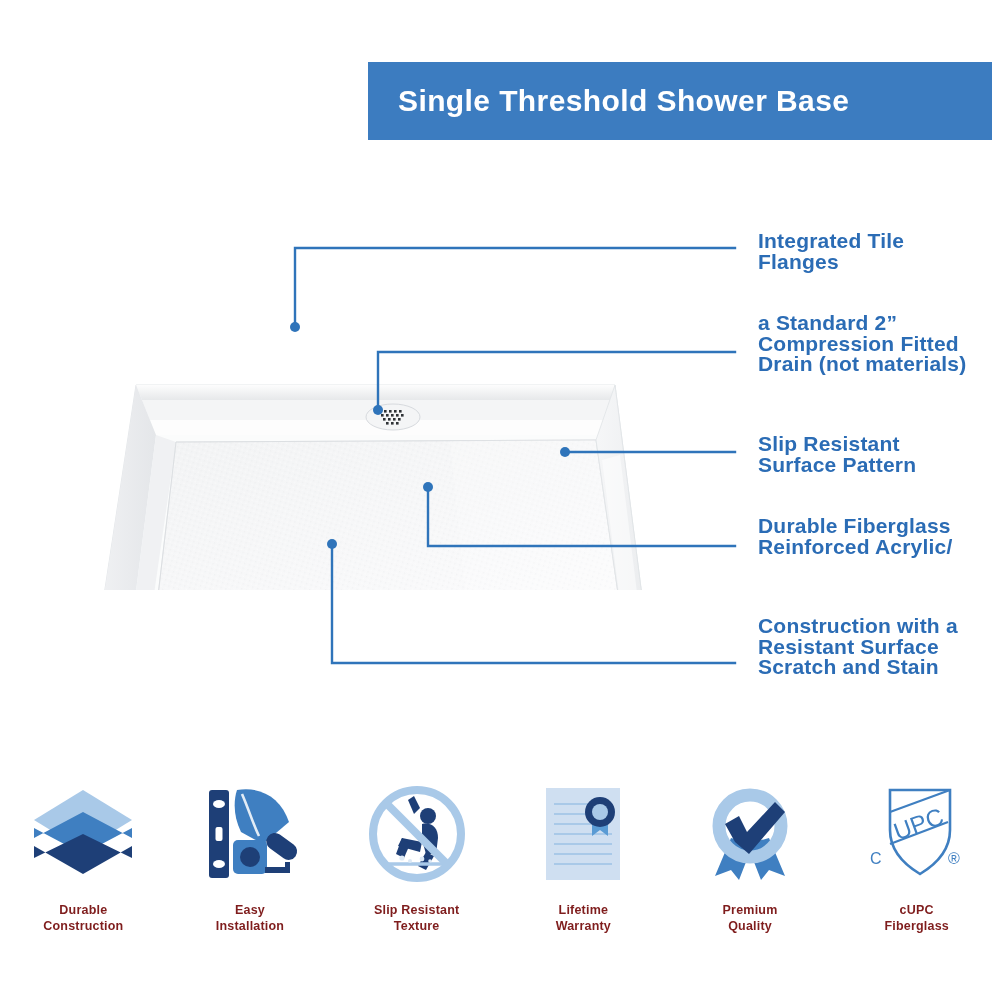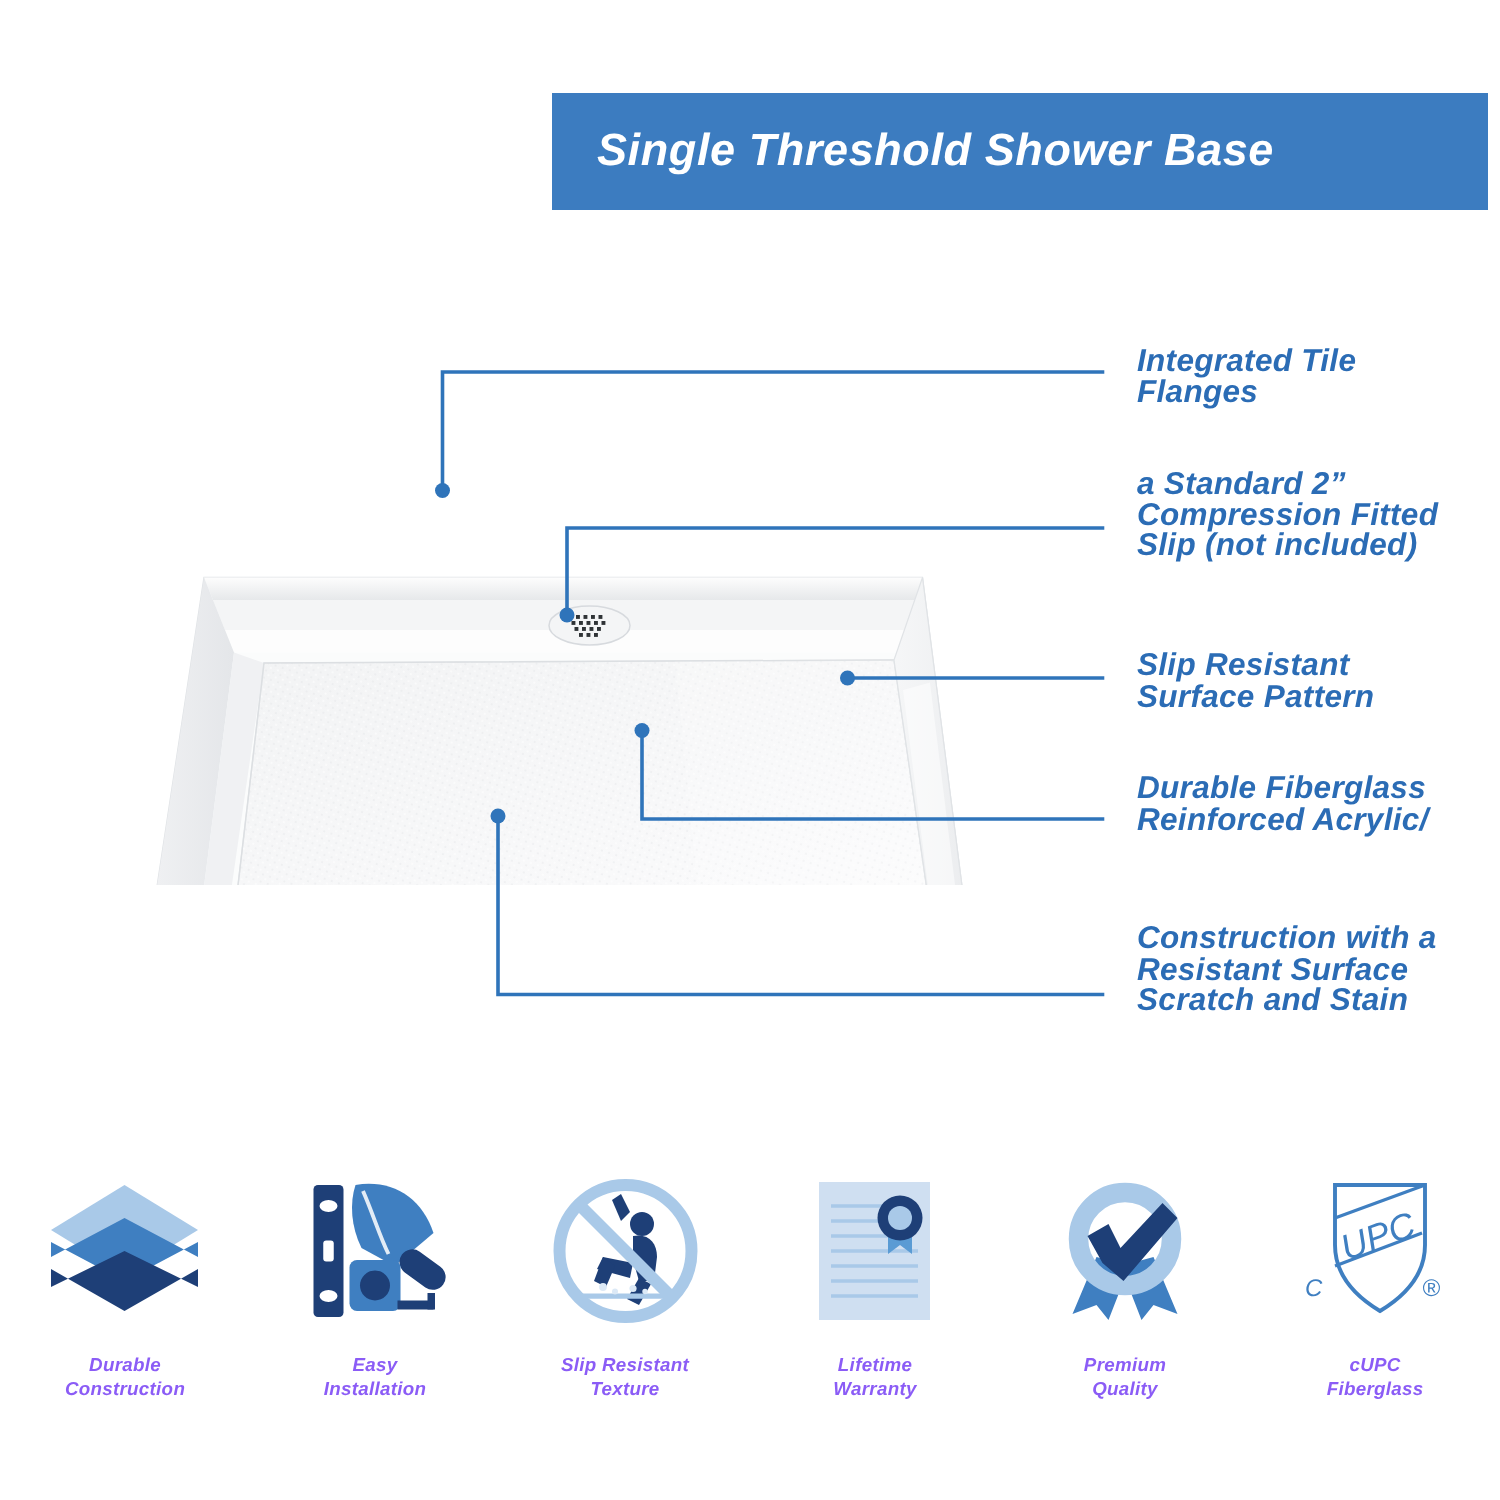--- a/index.html
+++ b/index.html
@@ -1,21 +1,21 @@
 <!DOCTYPE html>
 <html><head>
 <meta charset="utf-8">
 <style>
   html,body{margin:0;padding:0;background:#ffffff;}
   body{
     width:1000px;height:1000px;position:relative;overflow:hidden;
     font-family:"Liberation Sans","DejaVu Sans",sans-serif;
     background:#ffffff;
   }
-  #infographic{position:absolute;inset:0;width:1000px;height:1000px;font-style:italic;}
+  #infographic{position:absolute;inset:0;width:1000px;height:1000px;}
 
   
   .banner{
     position:absolute;left:368px;top:62px;width:624px;height:78px;
     background:#3c7cc0;display:flex;align-items:center;
   }
   .banner-title{
     color:#ffffff;font-size:30px;font-weight:700;letter-spacing:.4px;
     padding-left:30px;white-space:nowrap;
   }
@@ -42,21 +42,21 @@
   .features{
     position:absolute;left:0;top:778px;width:1000px;height:190px;
     display:flex;align-items:flex-start;
   }
   .feature{
     flex:1 1 0;display:flex;flex-direction:column;align-items:center;
   }
   .feature-icon{height:112px;display:flex;align-items:center;justify-content:center;}
   .feature-icon svg{display:block;}
   .feature-label{
-    margin-top:12px;color:#8b5cf6;font-size:12.5px;font-weight:700;
+    margin-top:12px;color:#7f1d1d;font-size:12.5px;font-weight:700;
     line-height:16px;text-align:center;letter-spacing:.2px;
   }
 </style>
 </head>
 <body>
 
 <div id="infographic">
 
   <div class="banner">
     <div class="banner-title">Single Threshold Shower Base</div>
@@ -171,21 +171,21 @@
   </svg>
 
   <div class="anno anno-1">
     <div>Integrated Tile</div>
     <div>Flanges</div>
   </div>
 
   <div class="anno anno-2">
     <div>a Standard 2”</div>
     <div>Compression Fitted</div>
-    <div>Slip (not included)</div>
+    <div>Drain (not materials)</div>
   </div>
 
   <div class="anno anno-3">
     <div>Slip Resistant</div>
     <div>Surface Pattern</div>
   </div>
 
   <div class="anno anno-4">
     <div>Durable Fiberglass</div>
     <div>Reinforced Acrylic/</div>

